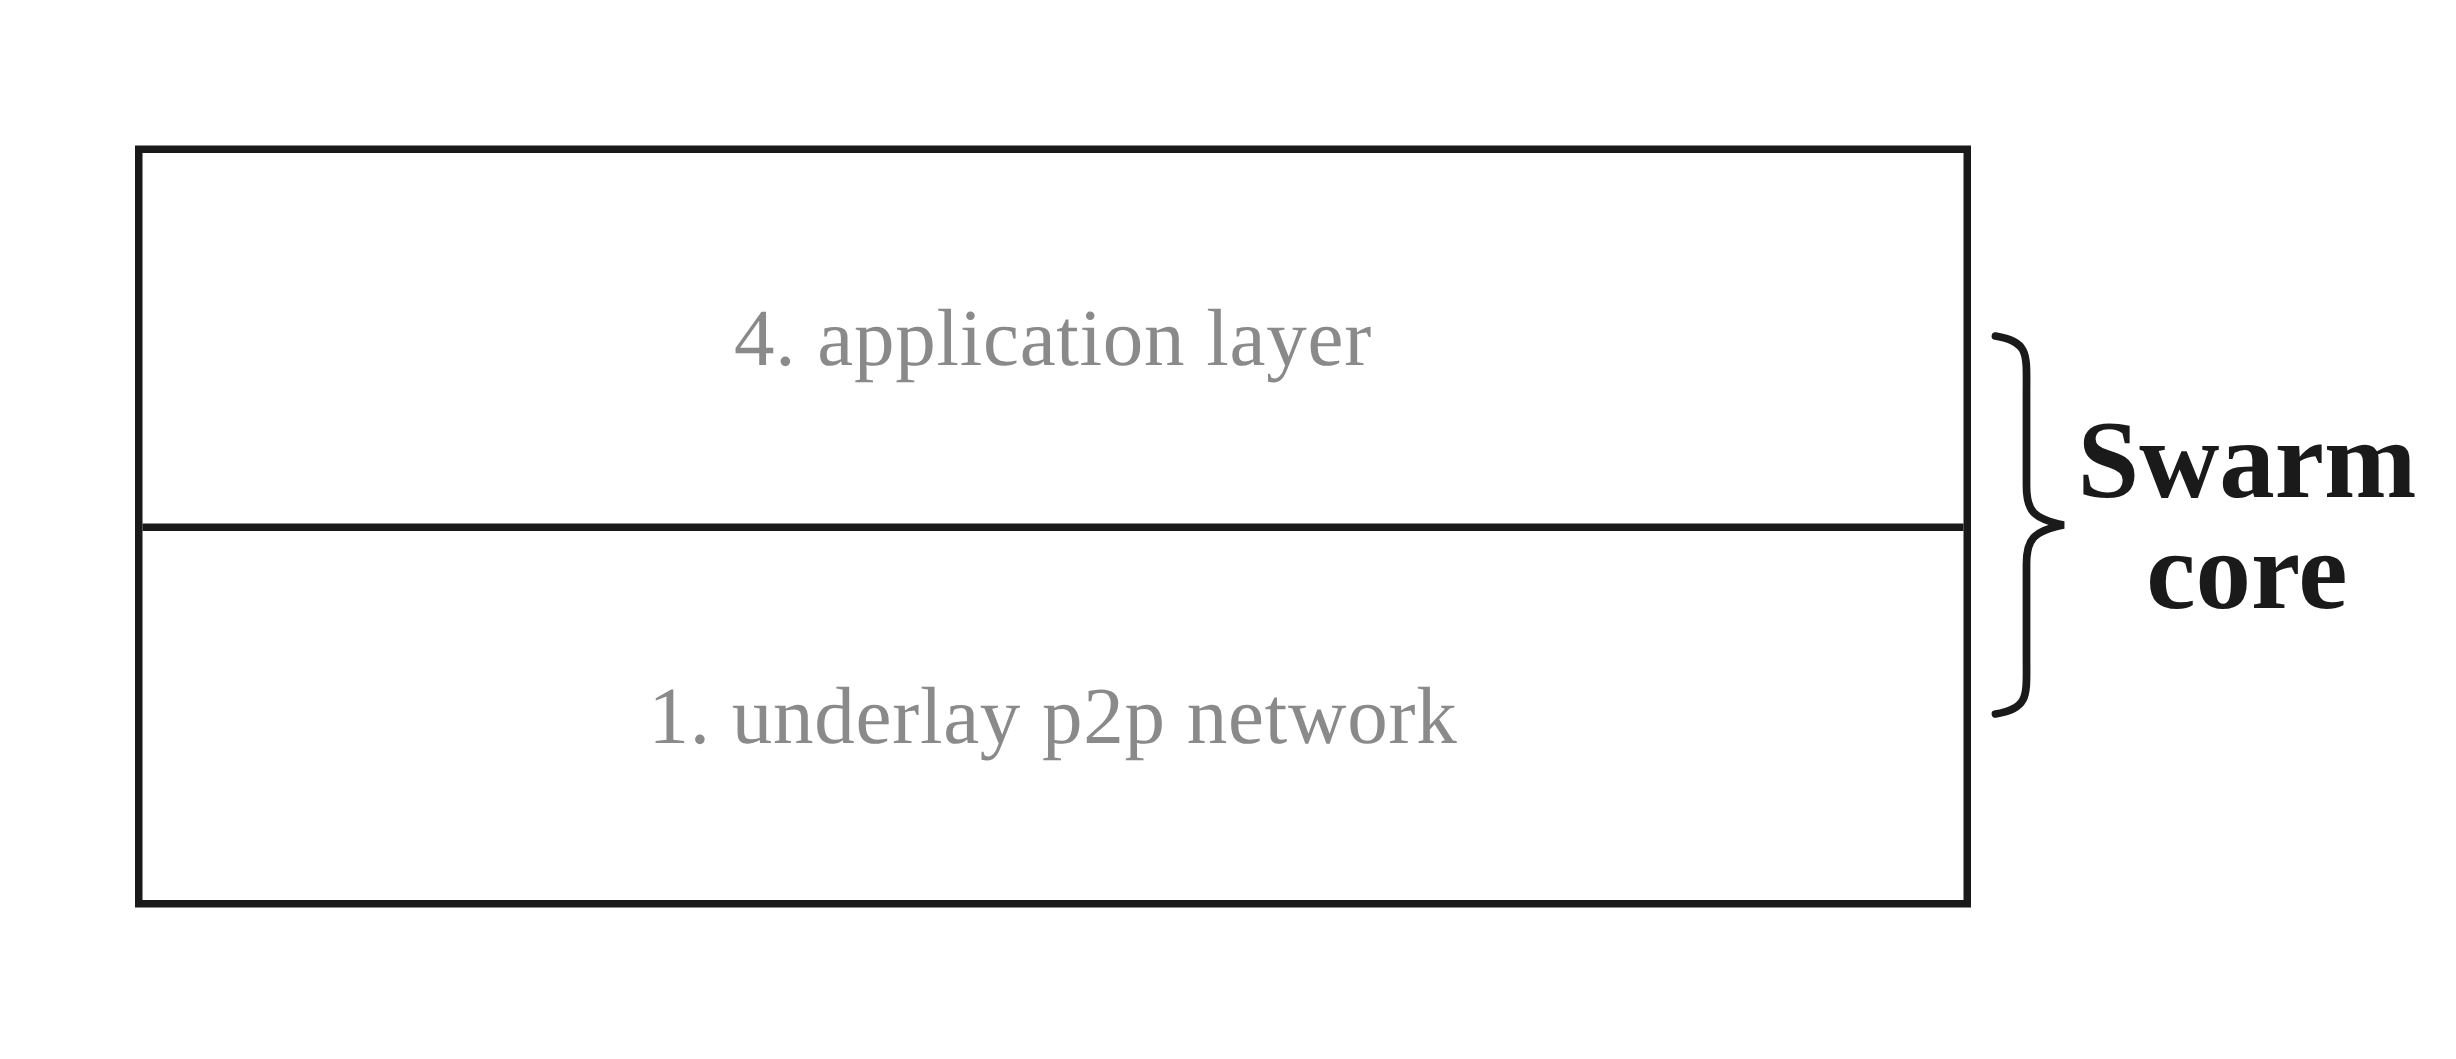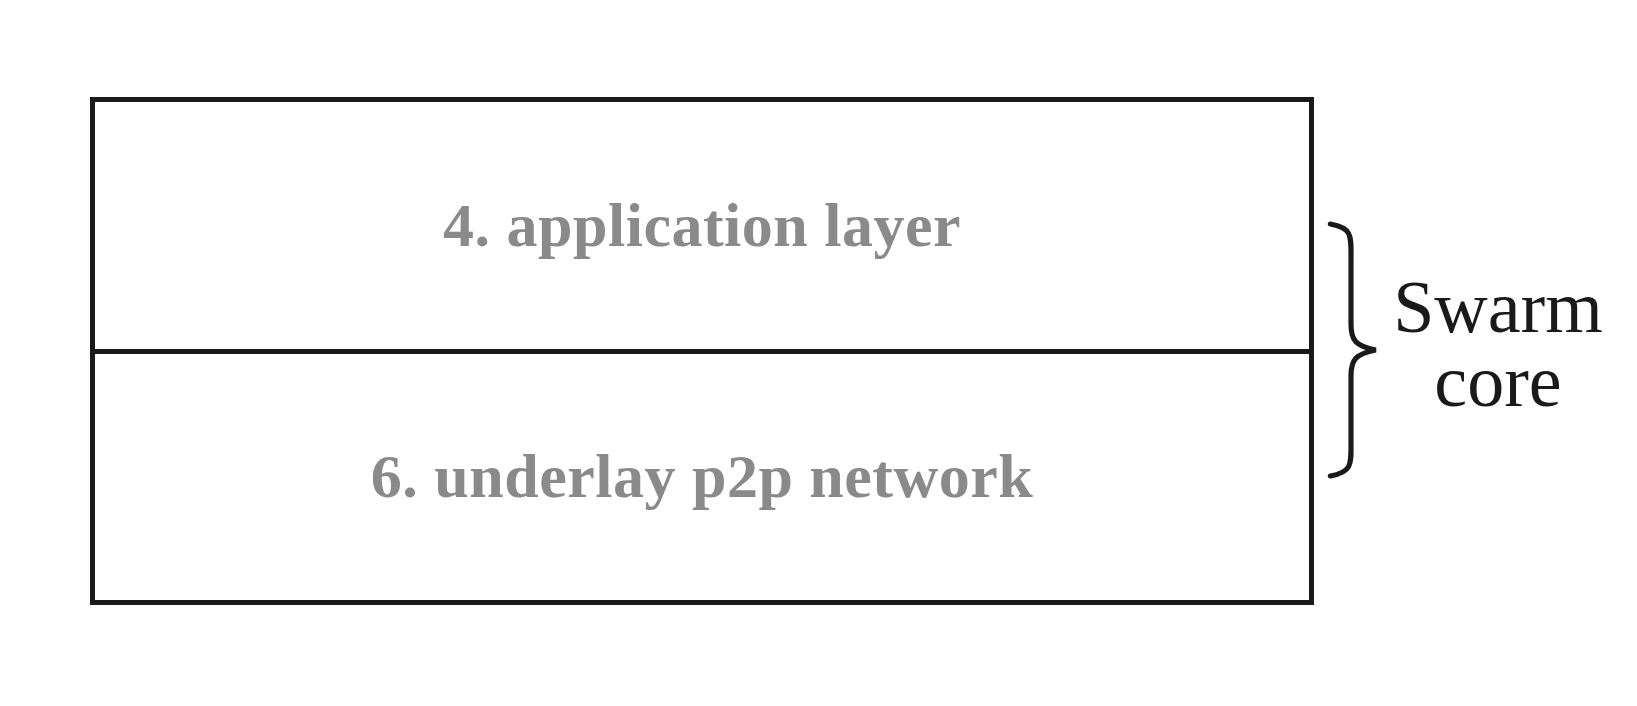--- a/index.html
+++ b/index.html
@@ -29,55 +29,55 @@
     display: flex;
     flex-direction: column;
     background: var(--background);
   }
   .layer-row {
     flex: 1 1 0;
     display: flex;
     align-items: center;
     justify-content: center;
     border-bottom: 5px solid var(--border);
-    font-size: 62px;
+    font-size: 54px;
     letter-spacing: 0.5px;
     white-space: nowrap;
     color: var(--text);
-    font-weight: bold;
   }
   .layer-row:last-child { border-bottom: none; }
   .layer-row[data-emphasis="muted"] { color: var(--muted-text); }
   .brace-svg {
     position: absolute;
     left: 1320px;
     top: 220px;
     width: 62px;
     height: 260px;
   }
   .brace-label {
     position: absolute;
     left: 1378px;
     top: 270px;
     width: 240px;
     text-align: center;
     font-size: 74px;
     line-height: 74px;
     color: var(--text);
+    font-weight: bold;
   }
   .brace-label span { display: block; }
 </style>
 </head>
 <body>
 
 <div class="canvas">
 
   <div class="stack-box">
     <div class="layer-row" data-emphasis="muted">4. application layer</div>
-    <div class="layer-row" data-emphasis="muted">6. underlay p2p network</div>
+    <div class="layer-row" data-emphasis="muted">1. underlay p2p network</div>
   </div>
 
   <svg class="brace-svg" viewBox="0 0 60 260" preserveAspectRatio="none">
     <path d="M 10 4
              C 32 8, 30 16, 30 42
              L 30 104
              C 30 120, 34 126, 54 130
              C 34 134, 30 140, 30 156
              L 30 218
              C 30 244, 32 252, 10 256" fill="none" stroke="#1a1a1a" stroke-width="5" stroke-linecap="round"></path>

